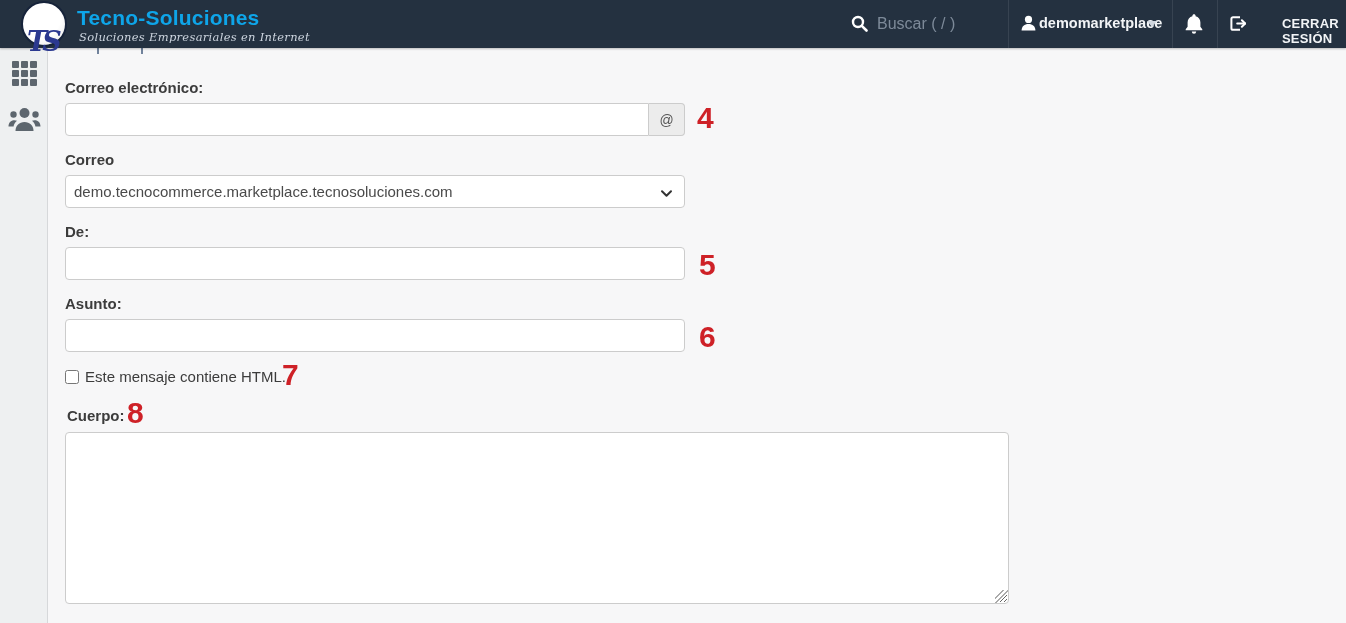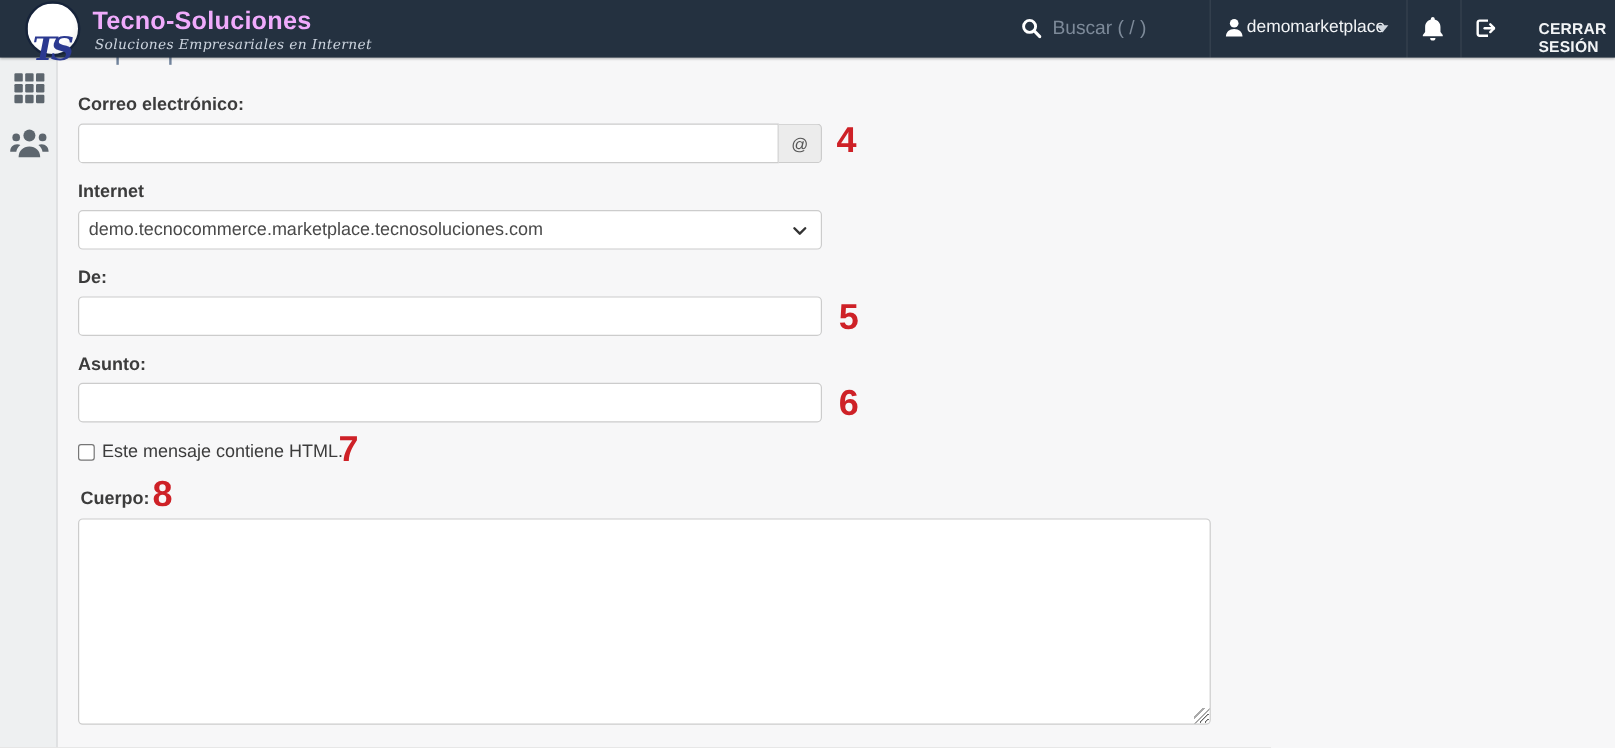--- a/index.html
+++ b/index.html
@@ -24,21 +24,21 @@
     display:flex; align-items:center; justify-content:center;
   }
   .brand-initials {
     font-family:"DejaVu Serif", serif; font-style:italic; font-weight:bold;
     font-size:27px; color:#2b3990; letter-spacing:-0.18em;
     transform:translate(-2px,-1px);
     margin-top:37px;
   }
   .brand-title {
     position:absolute; left:77px; top:6px;
-    font-size:21px; font-weight:bold; color:#f0abfc; letter-spacing:.2px;
+    font-size:21px; font-weight:bold; color:#0ea5e9; letter-spacing:.2px;
   }
   .brand-tagline {
     position:absolute; left:79px; top:30px;
     font-family:"DejaVu Serif", serif; font-style:italic;
     font-size:11.5px; color:#ccd4de; letter-spacing:.3px;
   }
   .nav-divider {
     position:absolute; top:0; width:1px; height:48px;
     background:rgba(255,255,255,0.09);
   }
@@ -46,21 +46,21 @@
   .nav-search-input {
     position:absolute; left:877px; top:12px; width:125px; height:24px;
     background:transparent; border:none; outline:none;
     font-family:"Liberation Sans", sans-serif;
     font-size:16px; color:#cfd6de;
   }
   .nav-search-input::placeholder { color:#7d8a99; opacity:1; }
   .nav-user-icon { position:absolute; left:1021px; top:15px; color:#ffffff; }
   .nav-username {
     position:absolute; left:1039px; top:15px;
-    font-size:14.5px; font-weight:normal; color:#f2f4f6;
+    font-size:14.5px; font-weight:bold; color:#f2f4f6;
   }
   .nav-caret {
     position:absolute; left:1147px; top:21px;
     width:0; height:0; border-left:5px solid transparent;
     border-right:5px solid transparent; border-top:6px solid #cfd6de;
   }
   .nav-bell { position:absolute; left:1184px; top:13px; color:#ffffff; }
   .nav-logout-icon { position:absolute; left:1229px; top:15px; color:#ffffff; }
   .nav-logout-label {
     position:absolute; left:1250px; top:16px;
@@ -213,21 +213,21 @@
 
   <div class="content">
 
     <div class="form-label" style="left:17px; top:31px;">Correo electrónico:</div>
     <div class="input-group" style="left:17px; top:55px;">
       <input class="text-input" type="text" style="">
       <div class="input-addon">@</div>
     </div>
     <div class="annotation" style="left:649px; top:55px;">4</div>
 
-    <div class="form-label" style="left:17px; top:103px;">Internet</div>
+    <div class="form-label" style="left:17px; top:103px;">Correo</div>
     <div class="select-box" style="left:17px; top:127px;">
       <span>demo.tecnocommerce.marketplace.tecnosoluciones.com</span>
       <span class="select-chevron">
         <svg width="13" height="13" viewBox="0 0 13 13" fill="none" stroke="currentColor" stroke-width="2" stroke-linecap="round" stroke-linejoin="round">
             <path d="M2 4.2l4.5 4.5L11 4.2"></path>
           </svg>
       </span>
     </div>
 
     <div class="form-label" style="left:17px; top:175px;">De:</div>

